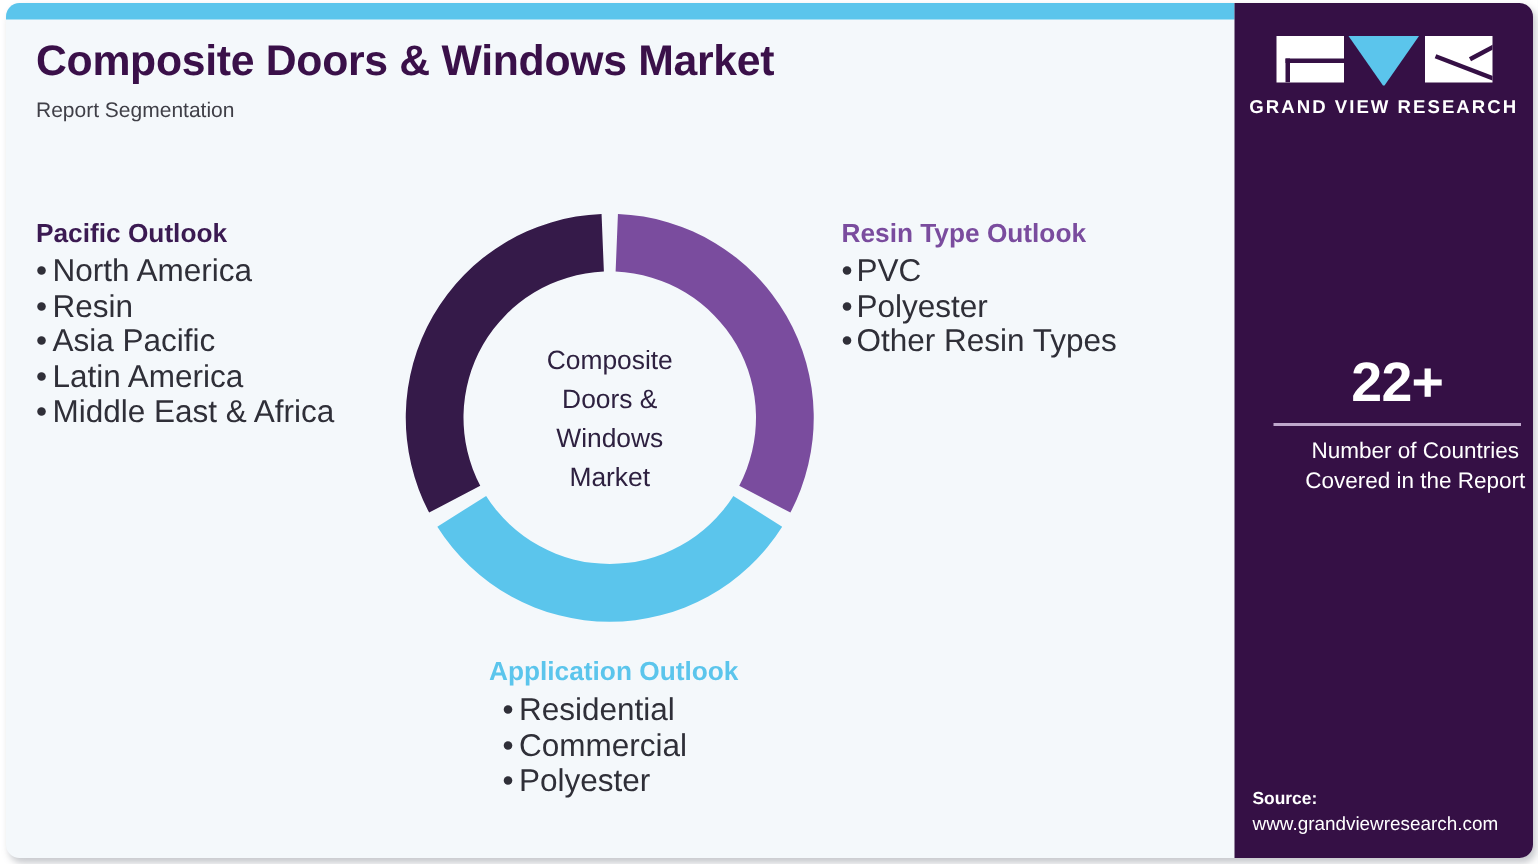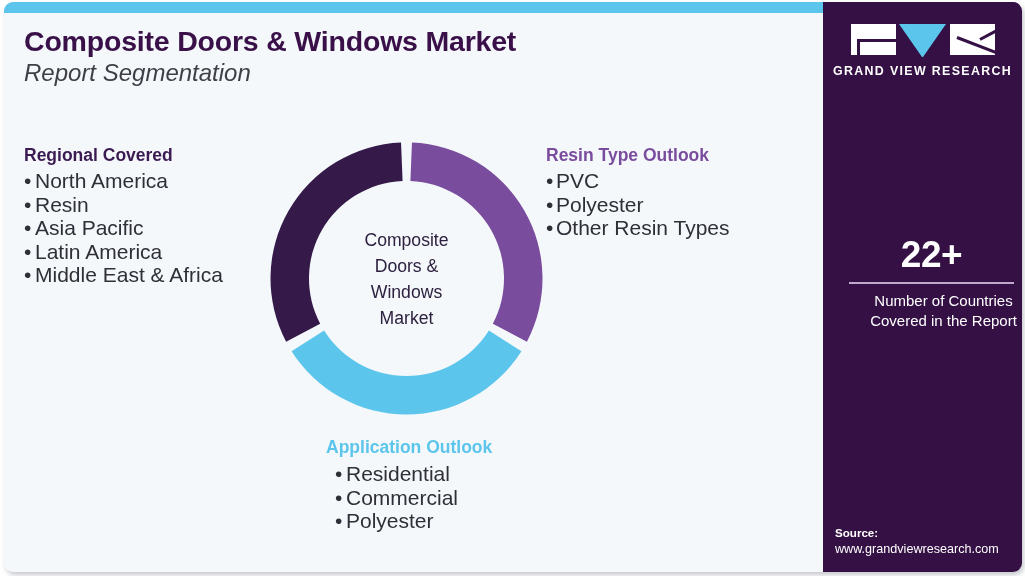--- a/index.html
+++ b/index.html
@@ -37,25 +37,24 @@
   #header { position: absolute; left: 20px; top: 22px; width: 780px; }
   #title {
     font-size: 28.5px;
     font-weight: bold;
     color: #3a1049;
     letter-spacing: -0.2px;
     line-height: 34px;
     white-space: nowrap;
   }
   #subtitle {
-    font-size: 24px;
+    font-size: 14px;
     color: #3f3f47;
     line-height: 24px;
     margin-top: 3px;
-    font-style: italic;
   }
 
   
   .outlook-heading {
     font-size: 17.5px;
     font-weight: bold;
     line-height: 22px;
     white-space: nowrap;
   }
   .outlook-list { list-style: none; margin-top: 3px; }
@@ -70,21 +69,21 @@
     display: inline-block;
     width: 11px;
     color: #2f2f38;
   }
 
   
   #regional-block { position: absolute; left: 20px; top: 142px; }
   #regional-block .outlook-heading { color: #3b1a52; }
 
   
-  #resin-block { position: absolute; left: 542px; top: 142px; }
+  #resin-block { position: absolute; left: 557px; top: 142px; }
   #resin-block .outlook-heading { color: #7a4c9e; }
   #resin-block .outlook-list li::before { width: 10px; }
 
   
   #application-block { position: absolute; left: 322px; top: 434px; }
   #application-block .outlook-heading { color: #5bc5ec; }
   #application-block .outlook-list { margin-top: 4px; }
   #application-block .outlook-list li { padding-left: 9px; }
 
   
@@ -213,21 +212,21 @@
 <div id="card" style="background: rgb(244, 248, 251);">
 
   <div id="accent-bar" style="background: rgb(91, 197, 236);"></div>
 
   <div id="header">
     <div id="title">Composite Doors &amp; Windows Market</div>
     <div id="subtitle">Report Segmentation</div>
   </div>
 
   <div id="regional-block">
-    <div class="outlook-heading" style="color: rgb(59, 26, 82);">Regional Covered</div>
+    <div class="outlook-heading" style="color: rgb(59, 26, 82);">Pacific Outlook</div>
     <ul class="outlook-list">
       <li>North America</li>
       <li>Resin</li>
       <li>Asia Pacific</li>
       <li>Latin America</li>
       <li>Middle East &amp; Africa</li>
     </ul>
   </div>
 
   <div id="resin-block">

